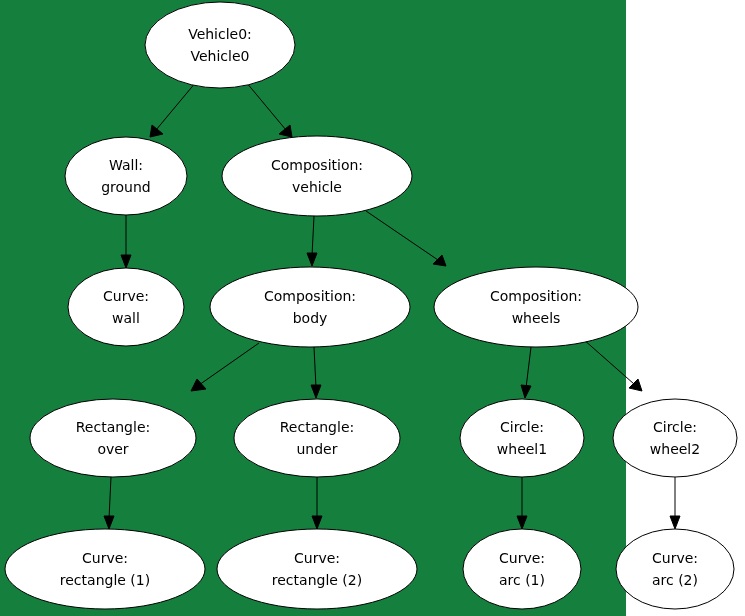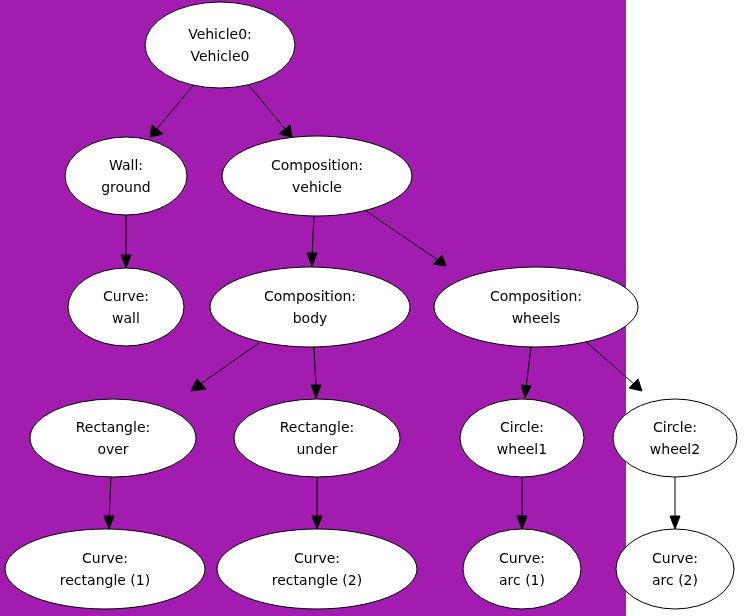--- a/index.html
+++ b/index.html
@@ -11,21 +11,21 @@
   body {
     width: 745px;
     height: 616px;
     overflow: hidden;
     font-family: "DejaVu Sans", "Liberation Sans", sans-serif;
   }
   #graph-root {
     position: relative;
     width: 626px;
     height: 616px;
-    background: #a21caf;
+    background: #15803d;
     text-align: right;
   }
   svg#graph-canvas {
     display: block;
     width: 745px;
     height: 616px;
   }
   .node-ellipse {
     fill: #ffffff;
     stroke: #000000;

